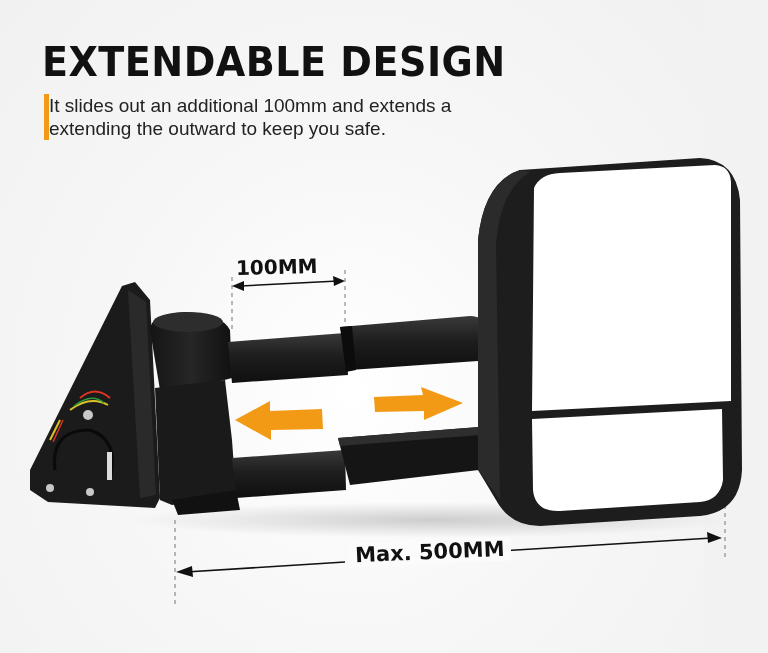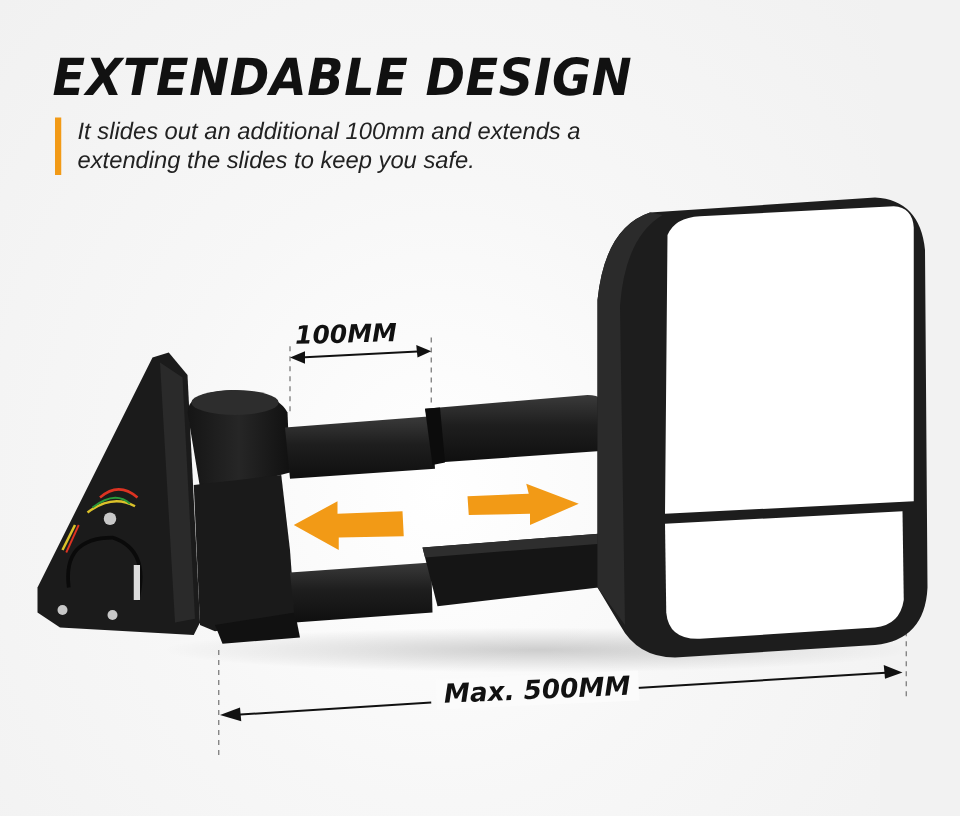--- a/index.html
+++ b/index.html
@@ -3,52 +3,51 @@
 <meta charset="utf-8">
 <style>
   html, body { margin: 0; padding: 0; }
   body {
     width: 768px; height: 653px; overflow: hidden;
     background: #f2f2f2;
     font-family: "Liberation Sans", "DejaVu Sans", sans-serif;
     position: relative;
   }
   .canvas { position: absolute; inset: 0; width: 704px; height: 653px;
-    background: radial-gradient(ellipse at 50% 60%, #ffffff 0%, #f7f7f7 45%, #f1f1f1 100%); font-style: italic; }
+    background: radial-gradient(ellipse at 50% 60%, #ffffff 0%, #f7f7f7 45%, #f1f1f1 100%); }
   .title {
     position: absolute; left: 42px; top: 38px;
     font-size: 41px; font-weight: 900; color: #111;
     letter-spacing: 0.5px; margin: 0;
     font-family: "DejaVu Sans", sans-serif; transform: scaleX(0.93); transform-origin: left top;
   }
   .desc {
     position: absolute; left: 44px; top: 94px; width: 480px;
     border-left: 5px solid #f29a16;
-    padding-left: 13px;
     font-size: 19px; line-height: 23px; color: #222;
   }
   .desc p { margin: 0; white-space: nowrap; }
   .dim-label {
     position: absolute; font-weight: 900; color: #111;
     font-family: "DejaVu Sans", sans-serif;
   }
   .dim-100 { left: 236px; top: 255px; font-size: 20px; transform: rotate(-1.5deg); }
   .dim-500 { left: 349px; top: 540px; font-size: 21px; transform: rotate(-2.5deg); background:#fbfbfb; padding: 0 6px; }
   svg.art { position: absolute; left: 0; top: 0; }
 </style>
 </head>
 <body>
 
 <div class="canvas">
 
   <h1 class="title">EXTENDABLE DESIGN</h1>
 
   <div class="desc">
     <p>It slides out an additional 100mm and extends a</p>
-    <p>extending the slides to keep you safe.</p>
+    <p>extending the outward to keep you safe.</p>
   </div>
 
   <svg class="art" width="768" height="653" viewBox="0 0 768 653">
     <defs>
       <linearGradient id="armG" x1="0" y1="0" x2="0" y2="1">
         <stop offset="0" stop-color="#3a3a3a"></stop>
         <stop offset="0.45" stop-color="#1e1e1e"></stop>
         <stop offset="1" stop-color="#0f0f0f"></stop>
       </linearGradient>
       <linearGradient id="bodyG" x1="0" y1="0" x2="1" y2="0">

